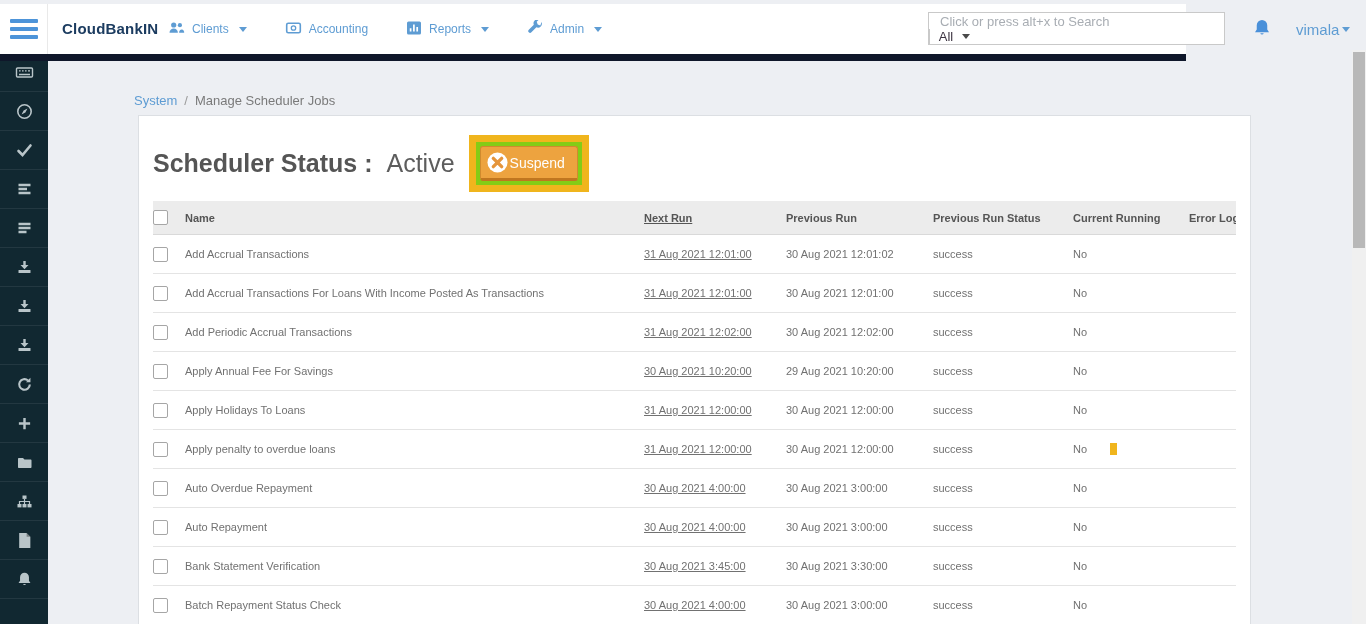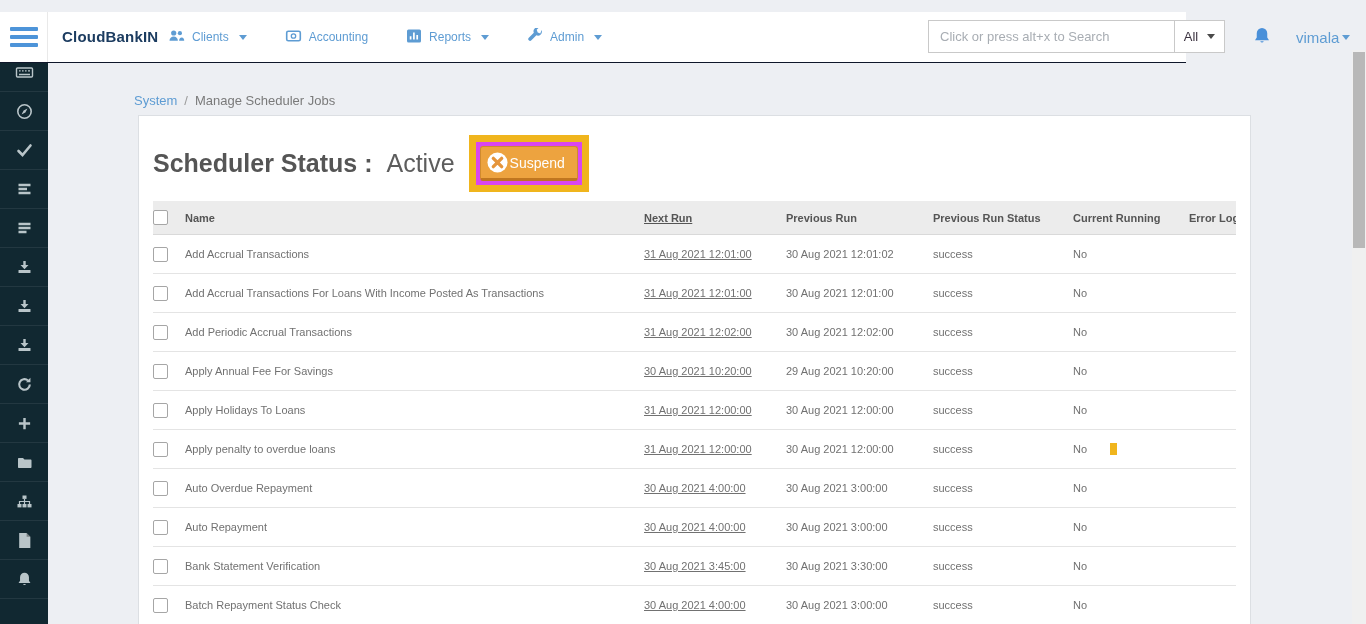--- a/index.html
+++ b/index.html
@@ -1,35 +1,35 @@
 <!DOCTYPE html>
 <html><head>
 <meta charset="utf-8">
 <style>
   html,body{margin:0;padding:0;width:1366px;height:624px;overflow:hidden;
     font-family:"Liberation Sans",sans-serif;background:#edeff3;position:relative;}
 
   
-  .navbar{position:absolute;top:12px;left:0;width:1186px;height:50px;background:#fff;
-    border-bottom:1px solid #0f172a;z-index:6;}
+  .navbar{position:absolute;top:4px;left:0;width:1186px;height:50px;background:#fff;
+    border-bottom:7px solid #0f172a;z-index:6;}
   .hamburger{position:absolute;left:0;top:0;width:48px;height:50px;display:flex;
     flex-direction:column;justify-content:center;align-items:center;gap:4px;
     border-right:1px solid #e9e9e9;cursor:pointer;box-sizing:border-box;}
   .hamburger i{width:28px;height:4px;background:#4d94d9;border-radius:1px;}
   .brand{position:absolute;left:62px;top:0;line-height:50px;font-size:15px;
     font-weight:bold;color:#1c3c60;letter-spacing:.2px;}
   .nav-menu{position:absolute;left:168px;top:0;height:50px;display:flex;
     align-items:center;gap:38px;}
   .nav-item{color:#5e9cd3;font-size:12px;display:flex;align-items:center;gap:7px;
     cursor:pointer;white-space:nowrap;}
   .nav-item svg{flex:0 0 auto;}
   .caret{display:inline-block;border-left:4px solid transparent;
     border-right:4px solid transparent;border-top:5px solid currentColor;margin-left:3px;}
   .search-group{position:absolute;left:928px;top:8px;width:297px;height:33px;
-    display:flex;border:1px solid #c9c9c9;background:#fff;box-sizing:border-box;}
+    display:flex;border:1px solid #c9c9c9;background:#fff;box-sizing:border-box;flex-direction:column;}
   .search-group input{flex:1;border:none;outline:none;padding:0 11px;font-size:13px;
     color:#555;font-family:"Liberation Sans",sans-serif;min-width:0;}
   .search-group input::placeholder{color:#a8adb3;}
   .search-scope{width:49px;border-left:1px solid #c9c9c9;display:flex;align-items:center;
     justify-content:center;gap:6px;font-size:13px;color:#3c3340;cursor:pointer;}
   .search-scope .caret{border-top-color:#4a4a4a;}
   .nav-bell{position:absolute;left:1252px;top:14px;cursor:pointer;color:#4a90d9;}
   .nav-user{position:absolute;left:1296px;top:0;height:50px;display:flex;
     align-items:center;color:#5e9cd3;font-size:15px;cursor:pointer;}
 
@@ -46,21 +46,21 @@
   .breadcrumb a{color:#5e9cd3;text-decoration:none;cursor:pointer;}
   .breadcrumb .sep{margin:0 7px;color:#9a9a9a;}
   .breadcrumb .current{color:#7a7a7a;}
 
   .card{position:absolute;left:90px;top:65px;width:1113px;height:620px;background:#fff;
     border:1px solid #dcdfe3;box-sizing:border-box;}
 
   .heading-row{display:flex;align-items:center;gap:14px;margin:16px 14px 4px 14px;height:63px;}
   .sched-title{font-size:25px;font-weight:bold;color:#555;}
   .sched-status{font-size:25px;color:#5d5d5d;text-align:center;}
-  .suspend-hl{border:7px solid #f0b51d;background:#d946ef;padding:4px;display:inline-block;}
+  .suspend-hl{border:7px solid #f0b51d;background:#84cc16;padding:4px;display:inline-block;}
   .suspend-btn{display:flex;align-items:center;gap:1px;background:#eda33f;
     border:1px solid #d08a2e;border-bottom:3px solid #c0761f;border-radius:3px;
     color:#fefefe;font-size:14px;padding:4px 12px 4px 5px;cursor:pointer;}
 
   
   .table{margin:6px 14px 0 14px;font-size:11px;color:#717171;}
   .trow{display:flex;align-items:center;height:38px;border-bottom:1px solid #e4e4e4;background:#fff;}
   .thead{height:33px;background:#ececec;border-bottom:1px solid #d9d9d9;
     font-weight:bold;color:#555;}
   .cell{padding-right:8px;box-sizing:border-box;white-space:nowrap;overflow:hidden;}

